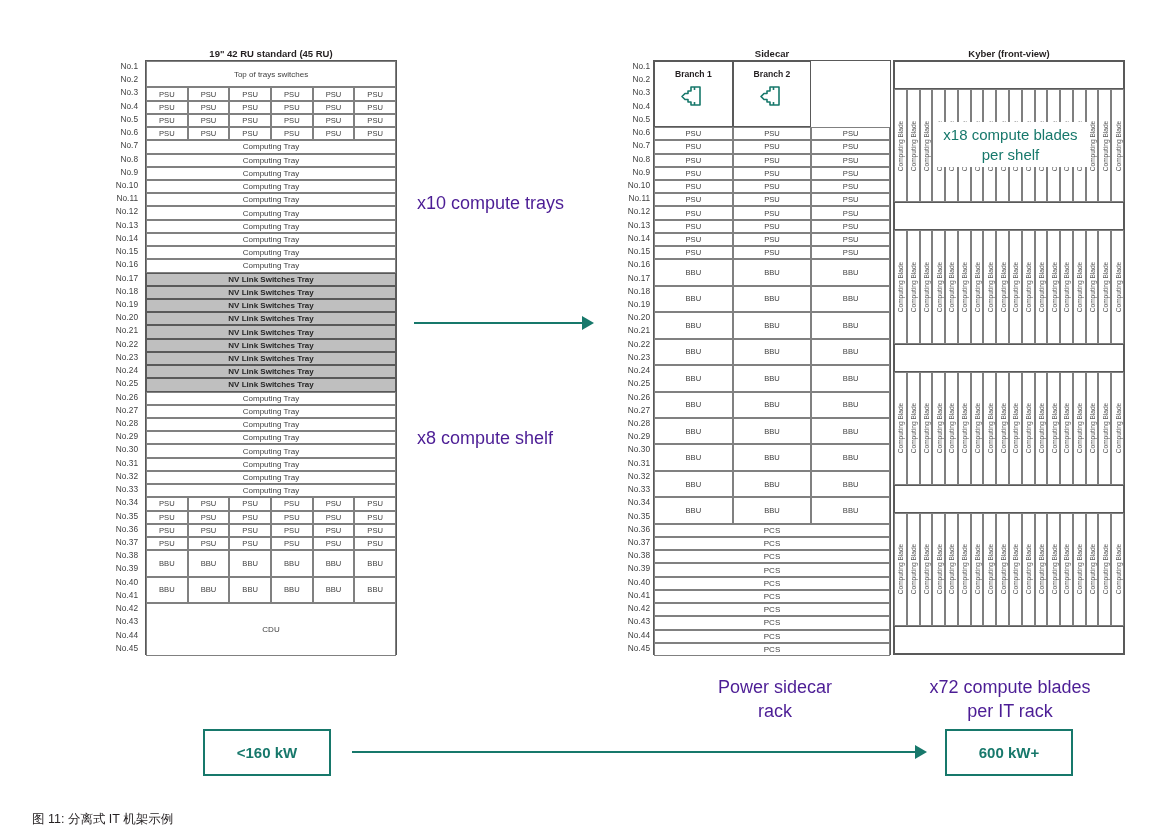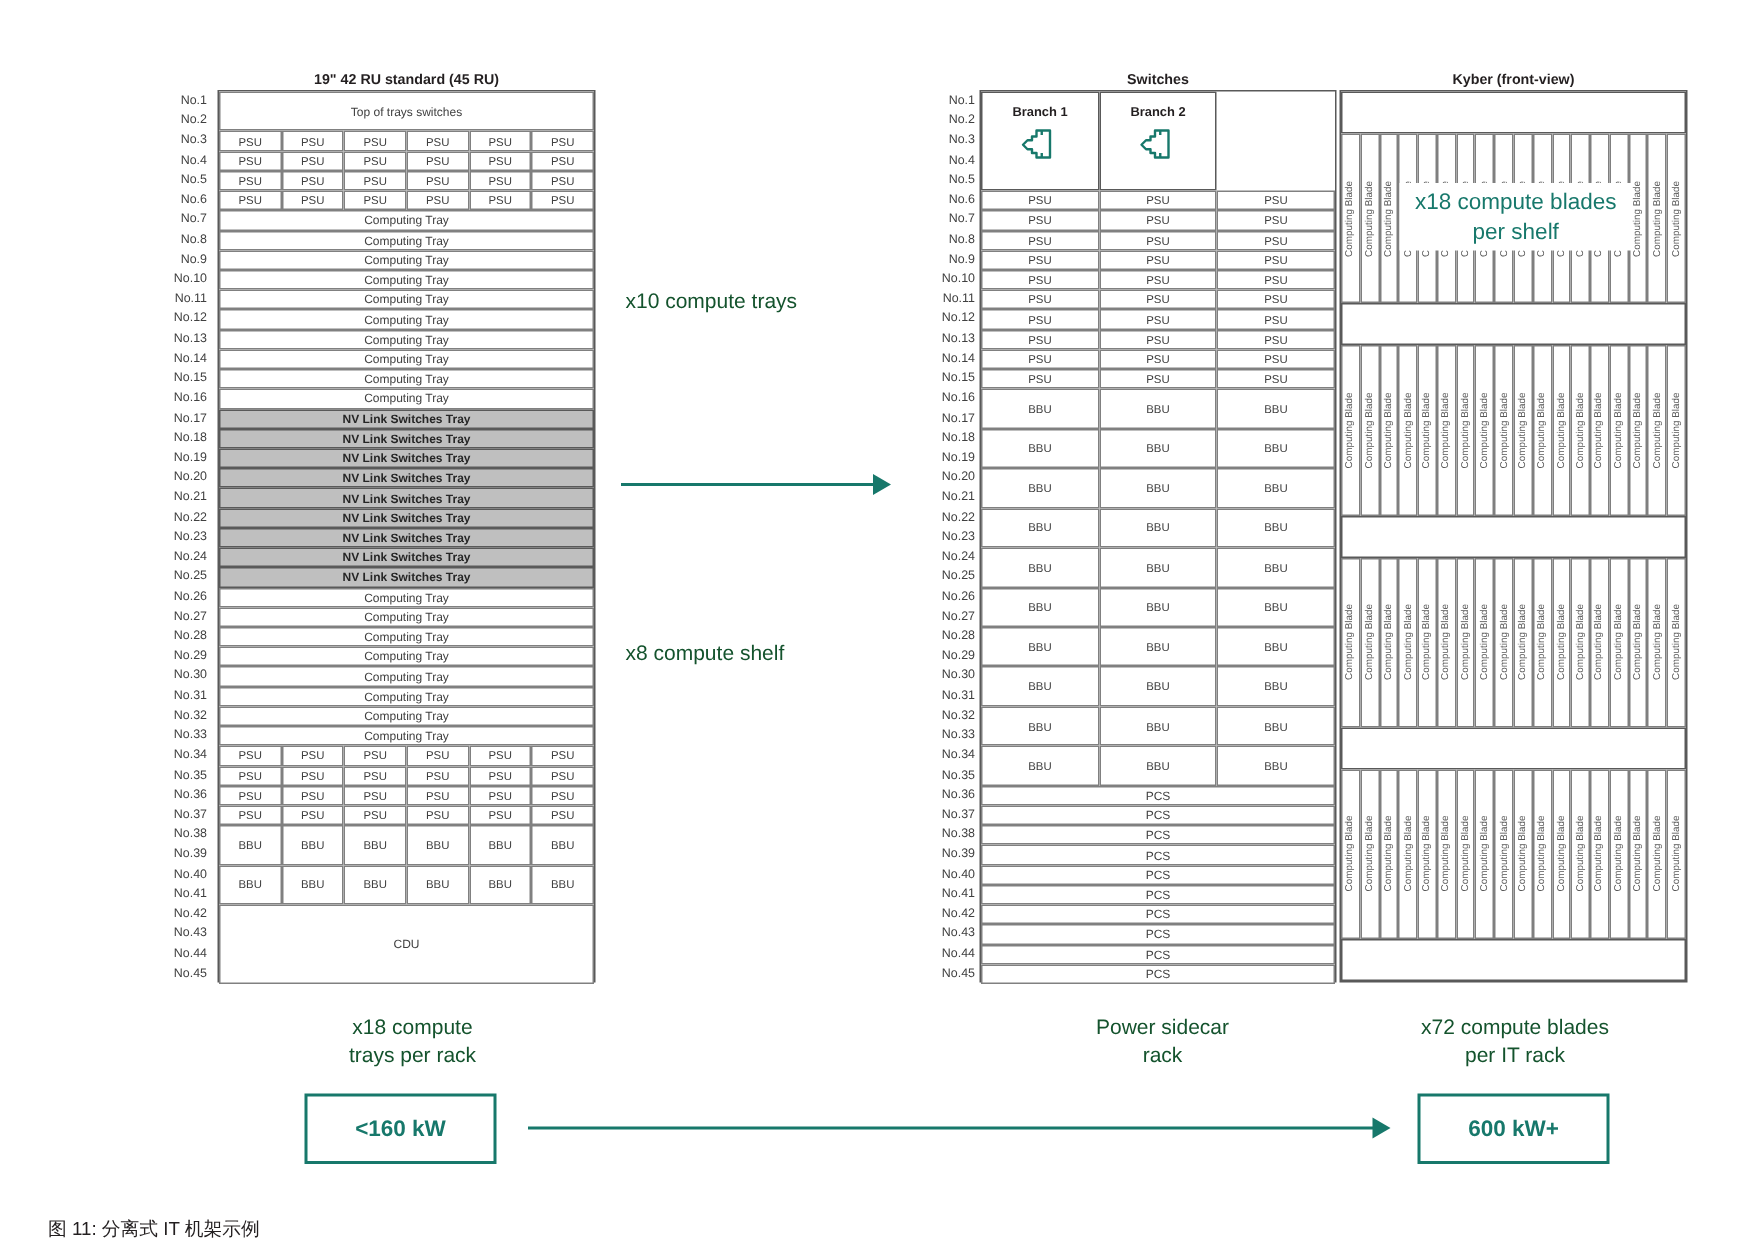--- a/index.html
+++ b/index.html
@@ -93,22 +93,22 @@
   .shelfgap{
     position:absolute;
     box-sizing:border-box;
     border:1.3px solid #595959;
     background:#ffffff;
   }
 
   
   .anno{
     position:absolute;
-    color:#14532d;
-    font-size:14px;
+    color:#4c1d95;
+    font-size:18px;
     line-height:1.35;
     white-space:pre-line;
   }
   .anno.center{text-align:center;}
   .overlay-note{
     position:absolute;
     background:#ffffff;
     color:#17786b;
     font-size:15px;
     line-height:1.3;
@@ -282,21 +282,21 @@
       <div class="cell" style="left: 166.667px; top: 515.667px; width: 41.6667px; height: 26.4444px;">BBU</div>
       <div class="cell" style="left: 208.333px; top: 515.667px; width: 41.6667px; height: 26.4444px;">BBU</div>
       <div class="cell wide" style="left: 0px; top: 542.111px; width: 250px; height: 52.8889px;">CDU</div>
     </div>
 
   <div class="anno" style="left:417px;top:191px;width:170px;">x10 compute trays</div>
   <div class="anno" style="left:417px;top:426px;width:170px;">x8 compute shelf</div>
   <div class="arrow-line" style="left:414px;top:322px;width:170px;"></div>
   <div class="arrow-head" style="left:582px;top:316px;"></div>
 
-  <div class="rack-title" style="left:653px;top:48px;width:238px;">Switches</div>
+  <div class="rack-title" style="left:653px;top:48px;width:238px;">Sidecar</div>
   <div class="rowlabels" id="sidecar-rowlabels" style="left:612px;top:60px;width:38px;height:595px;">
       <div class="rowlabel" style="top: 0px;">No.1</div>
       <div class="rowlabel" style="top: 13.2222px;">No.2</div>
       <div class="rowlabel" style="top: 26.4444px;">No.3</div>
       <div class="rowlabel" style="top: 39.6667px;">No.4</div>
       <div class="rowlabel" style="top: 52.8889px;">No.5</div>
       <div class="rowlabel" style="top: 66.1111px;">No.6</div>
       <div class="rowlabel" style="top: 79.3333px;">No.7</div>
       <div class="rowlabel" style="top: 92.5556px;">No.8</div>
       <div class="rowlabel" style="top: 105.778px;">No.9</div>
@@ -648,22 +648,20 @@
         <span>Computing Blade</span>
       </div>
       <div class="blade" style="left: 217.222px; top: 451.75px; width: 12.7778px; height: 113.25px;">
         <span>Computing Blade</span>
       </div>
       <div class="shelfgap" style="left: 0px; top: 565px; width: 230px; height: 28px;"></div>
     </div>
   <div class="overlay-note" id="kyber-note" style="left: 933px; top: 122px; width: 155px; z-index: 5;">x18 compute
 blades per shelf</div>
 
-  <div class="anno center" style="left:195px;top:675px;width:160px;">x18 compute
-trays per rack</div>
   <div class="anno center" style="left:695px;top:675px;width:160px;">Power sidecar
 rack</div>
   <div class="anno center" style="left:920px;top:675px;width:180px;">x72 compute blades
 per IT rack</div>
 
   <div class="kwbox" style="left:203px;top:729px;width:128px;height:47px;">&lt;160 kW</div>
   <div class="arrow-line" style="left:352px;top:751px;width:565px;"></div>
   <div class="arrow-head" style="left:915px;top:745px;"></div>
   <div class="kwbox" style="left:945px;top:729px;width:128px;height:47px;">600 kW+</div>
 

